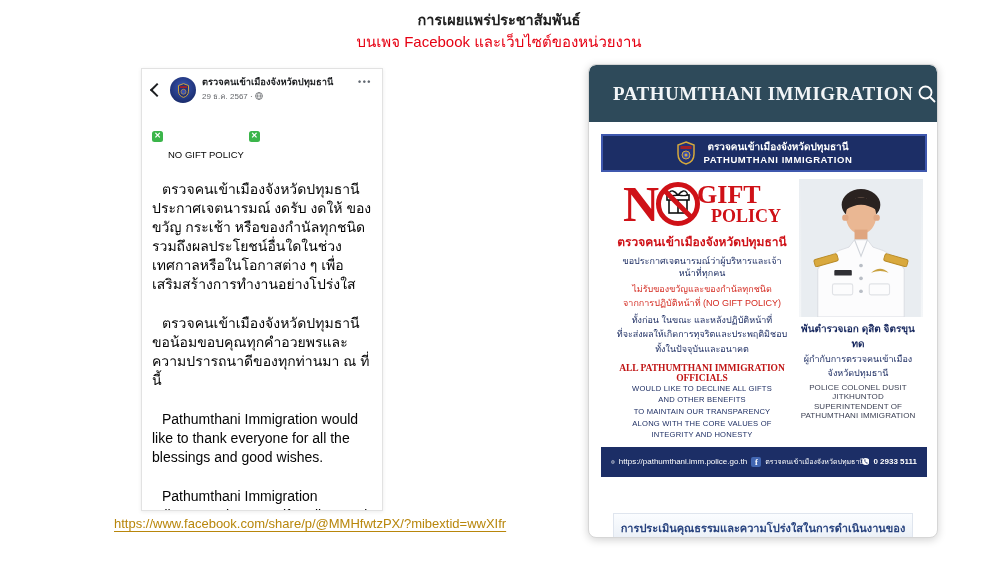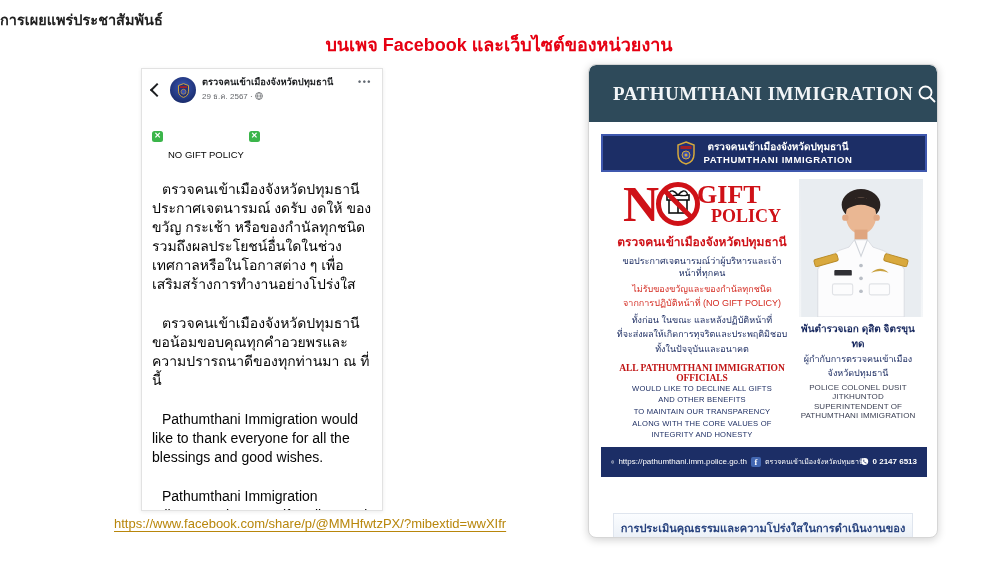--- a/index.html
+++ b/index.html
@@ -1,23 +1,23 @@
 <!DOCTYPE html>
 <html><head>
 <meta charset="utf-8">
 <style>
   html,body{margin:0;padding:0;background:#ffffff;}
   body{font-family:"Liberation Sans",sans-serif;-webkit-font-smoothing:antialiased;}
   #stage{position:relative;width:998px;height:561px;background:#fff;overflow:hidden;}
 
   
-  .pg-title1{position:absolute;top:8px;left:0;width:100%;
+  .pg-title1{position:absolute;top:8px;left:0;width:100%;text-align:center;
     font-size:14.5px;font-weight:700;color:#1f1f1f;}
   .pg-title2{position:absolute;top:30px;left:0;width:100%;text-align:center;
-    font-size:18px;font-weight:700;color:#e60012;}
+    font-size:15px;font-weight:400;color:#e60012;}
   .pg-link{position:absolute;left:78px;top:516px;font-size:13px;color:#b8860b;
     text-decoration:underline;text-underline-offset:3px;cursor:pointer;padding-left:36px;}
 
   
   .fb-card{position:absolute;left:141px;top:68px;width:242px;height:443px;background:#fff;
     border:1px solid #e2e2e2;box-shadow:0 1px 4px rgba(0,0,0,.08);box-sizing:border-box;
     padding:8px 10px;overflow:hidden;}
   .fb-head{display:flex;align-items:center;gap:6px;}
   .back-ic{width:8px;height:8px;border-left:2px solid #1c1e21;border-bottom:2px solid #1c1e21;
     transform:rotate(45deg);margin-right:2px;flex:none;cursor:pointer;}
@@ -335,21 +335,21 @@
       </span>
       <span class="f-item">
         <span class="fb-badge">f</span>
         <span class="f-fb">ตรวจคนเข้าเมืองจังหวัดปทุมธานี</span>
       </span>
       <span class="f-item">
         <svg width="11" height="11" viewBox="0 0 14 14">
           <circle cx="7" cy="7" r="6.5" fill="#fff"></circle>
           <path d="M4.5 3.5 q-1.5 3.5 3 6.5 q2 1.2 3 .2 l-1.3-1.8 l-1.4.4 q-1.8-1.2-2.2-3 l1.1-.9 l-1-1.8 Z" fill="#1c2e66"></path>
         </svg>
-        <span class="f-ph">0 2147 6513</span>
+        <span class="f-ph">0 2933 5111</span>
       </span>
     </div>
   </div>
 </div>
 
     <div class="site-spacer"></div>
 
     <div class="ita-box">
       <div class="ita-th">การประเมินคุณธรรมและความโปร่งใสในการดำเนินงานของหน่วยงานภาครัฐ</div>
 

